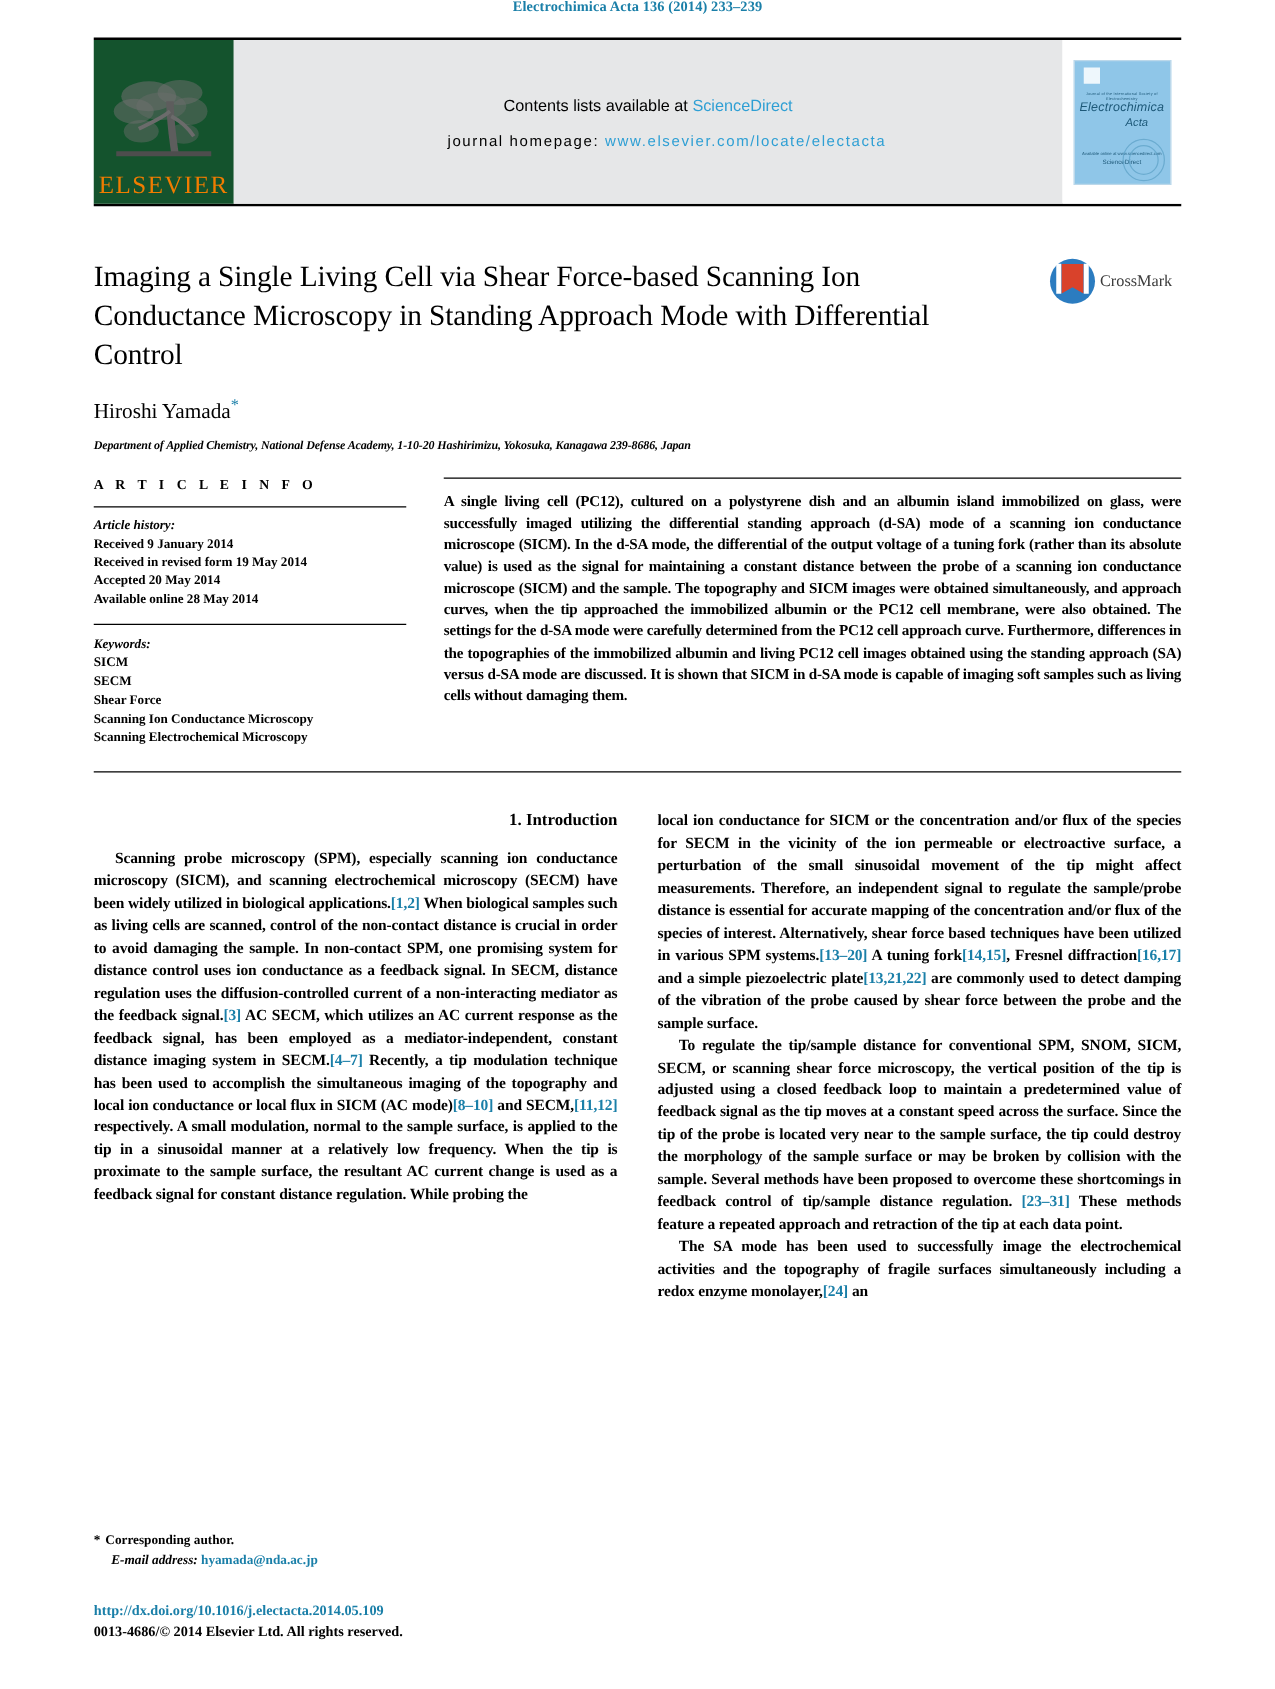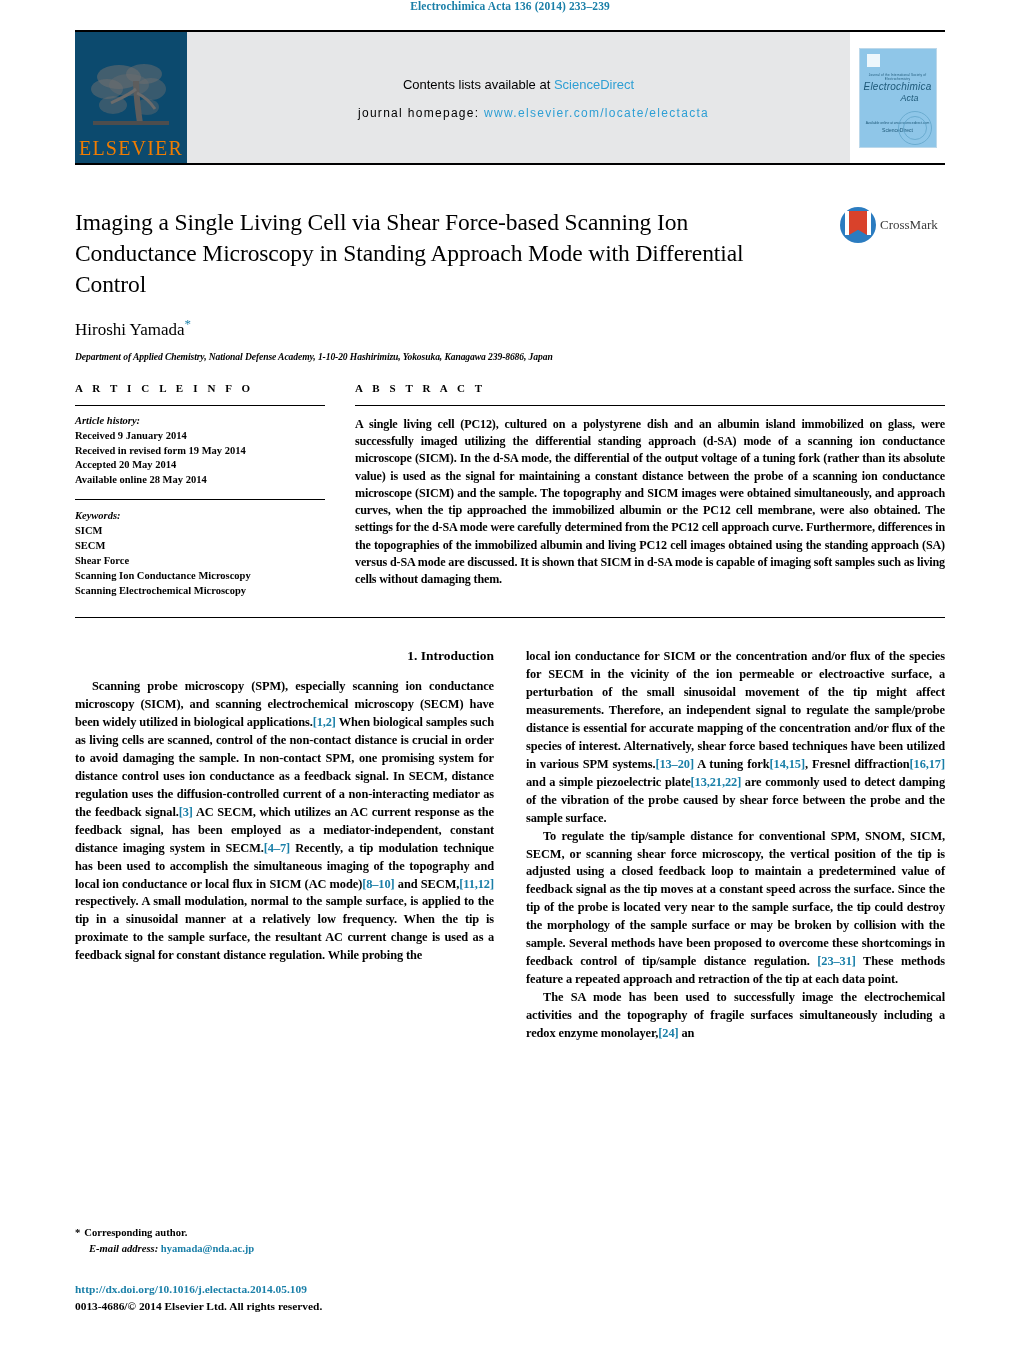--- a/index.html
+++ b/index.html
@@ -43,21 +43,21 @@
   }
 
   .elsevier-logo {
     width: 112px;
     flex: 0 0 112px;
     display: flex;
     flex-direction: column;
     align-items: center;
     justify-content: flex-end;
     padding-bottom: 5px;
-    background: #0c4a6e;
+    background: #14532d;
   }
   .tree-svg { display:block; }
   .elsevier-word {
     color: #F07C00;
     font-family: "Liberation Serif", serif;
     font-size: 20px;
     letter-spacing: 1.2px;
     line-height: 1;
     margin-top: 1px;
   }
@@ -367,21 +367,20 @@
         <div class="lbl">Keywords:</div>
         <div>SICM</div>
         <div>SECM</div>
         <div>Shear Force</div>
         <div>Scanning Ion Conductance Microscopy</div>
         <div>Scanning Electrochemical Microscopy</div>
       </div>
     </div>
 
     <div class="col-abstract">
-      <div class="sec-head">A B S T R A C T</div>
       <div class="rule"></div>
       <div class="abstract-body">A single living cell (PC12), cultured on a polystyrene dish and an albumin island immobilized on glass, were successfully imaged utilizing the differential standing approach (d-SA) mode of a scanning ion conductance microscope (SICM). In the d-SA mode, the differential of the output voltage of a tuning fork (rather than its absolute value) is used as the signal for maintaining a constant distance between the probe of a scanning ion conductance microscope (SICM) and the sample. The topography and SICM images were obtained simultaneously, and approach curves, when the tip approached the immobilized albumin or the PC12 cell membrane, were also obtained. The settings for the d-SA mode were carefully determined from the PC12 cell approach curve. Furthermore, differences in the topographies of the immobilized albumin and living PC12 cell images obtained using the standing approach (SA) versus d-SA mode are discussed. It is shown that SICM in d-SA mode is capable of imaging soft samples such as living cells without damaging them.</div>
     </div>
 
   </div>
 
   <div class="body-cols">
     <div class="bcol">
       <div class="sect-title">1.  Introduction</div>
       <p class="para">Scanning probe microscopy (SPM), especially scanning ion conductance microscopy (SICM), and scanning electrochemical microscopy (SECM) have been widely utilized in biological applications.<span class="ref" style="color:#1a7fa8">[1,2]</span> When biological samples such as living cells are scanned, control of the non-contact distance is crucial in order to avoid damaging the sample. In non-contact SPM, one promising system for distance control uses ion conductance as a feedback signal. In SECM, distance regulation uses the diffusion-controlled current of a non-interacting mediator as the feedback signal.<span class="ref" style="color:#1a7fa8">[3]</span> AC SECM, which utilizes an AC current response as the feedback signal, has been employed as a mediator-independent, constant distance imaging system in SECM.<span class="ref" style="color:#1a7fa8">[4–7]</span> Recently, a tip modulation technique has been used to accomplish the simultaneous imaging of the topography and local ion conductance or local flux in SICM (AC mode)<span class="ref" style="color:#1a7fa8">[8–10]</span> and SECM,<span class="ref" style="color:#1a7fa8">[11,12]</span> respectively. A small modulation, normal to the sample surface, is applied to the tip in a sinusoidal manner at a relatively low frequency. When the tip is proximate to the sample surface, the resultant AC current change is used as a feedback signal for constant distance regulation. While probing the</p>

